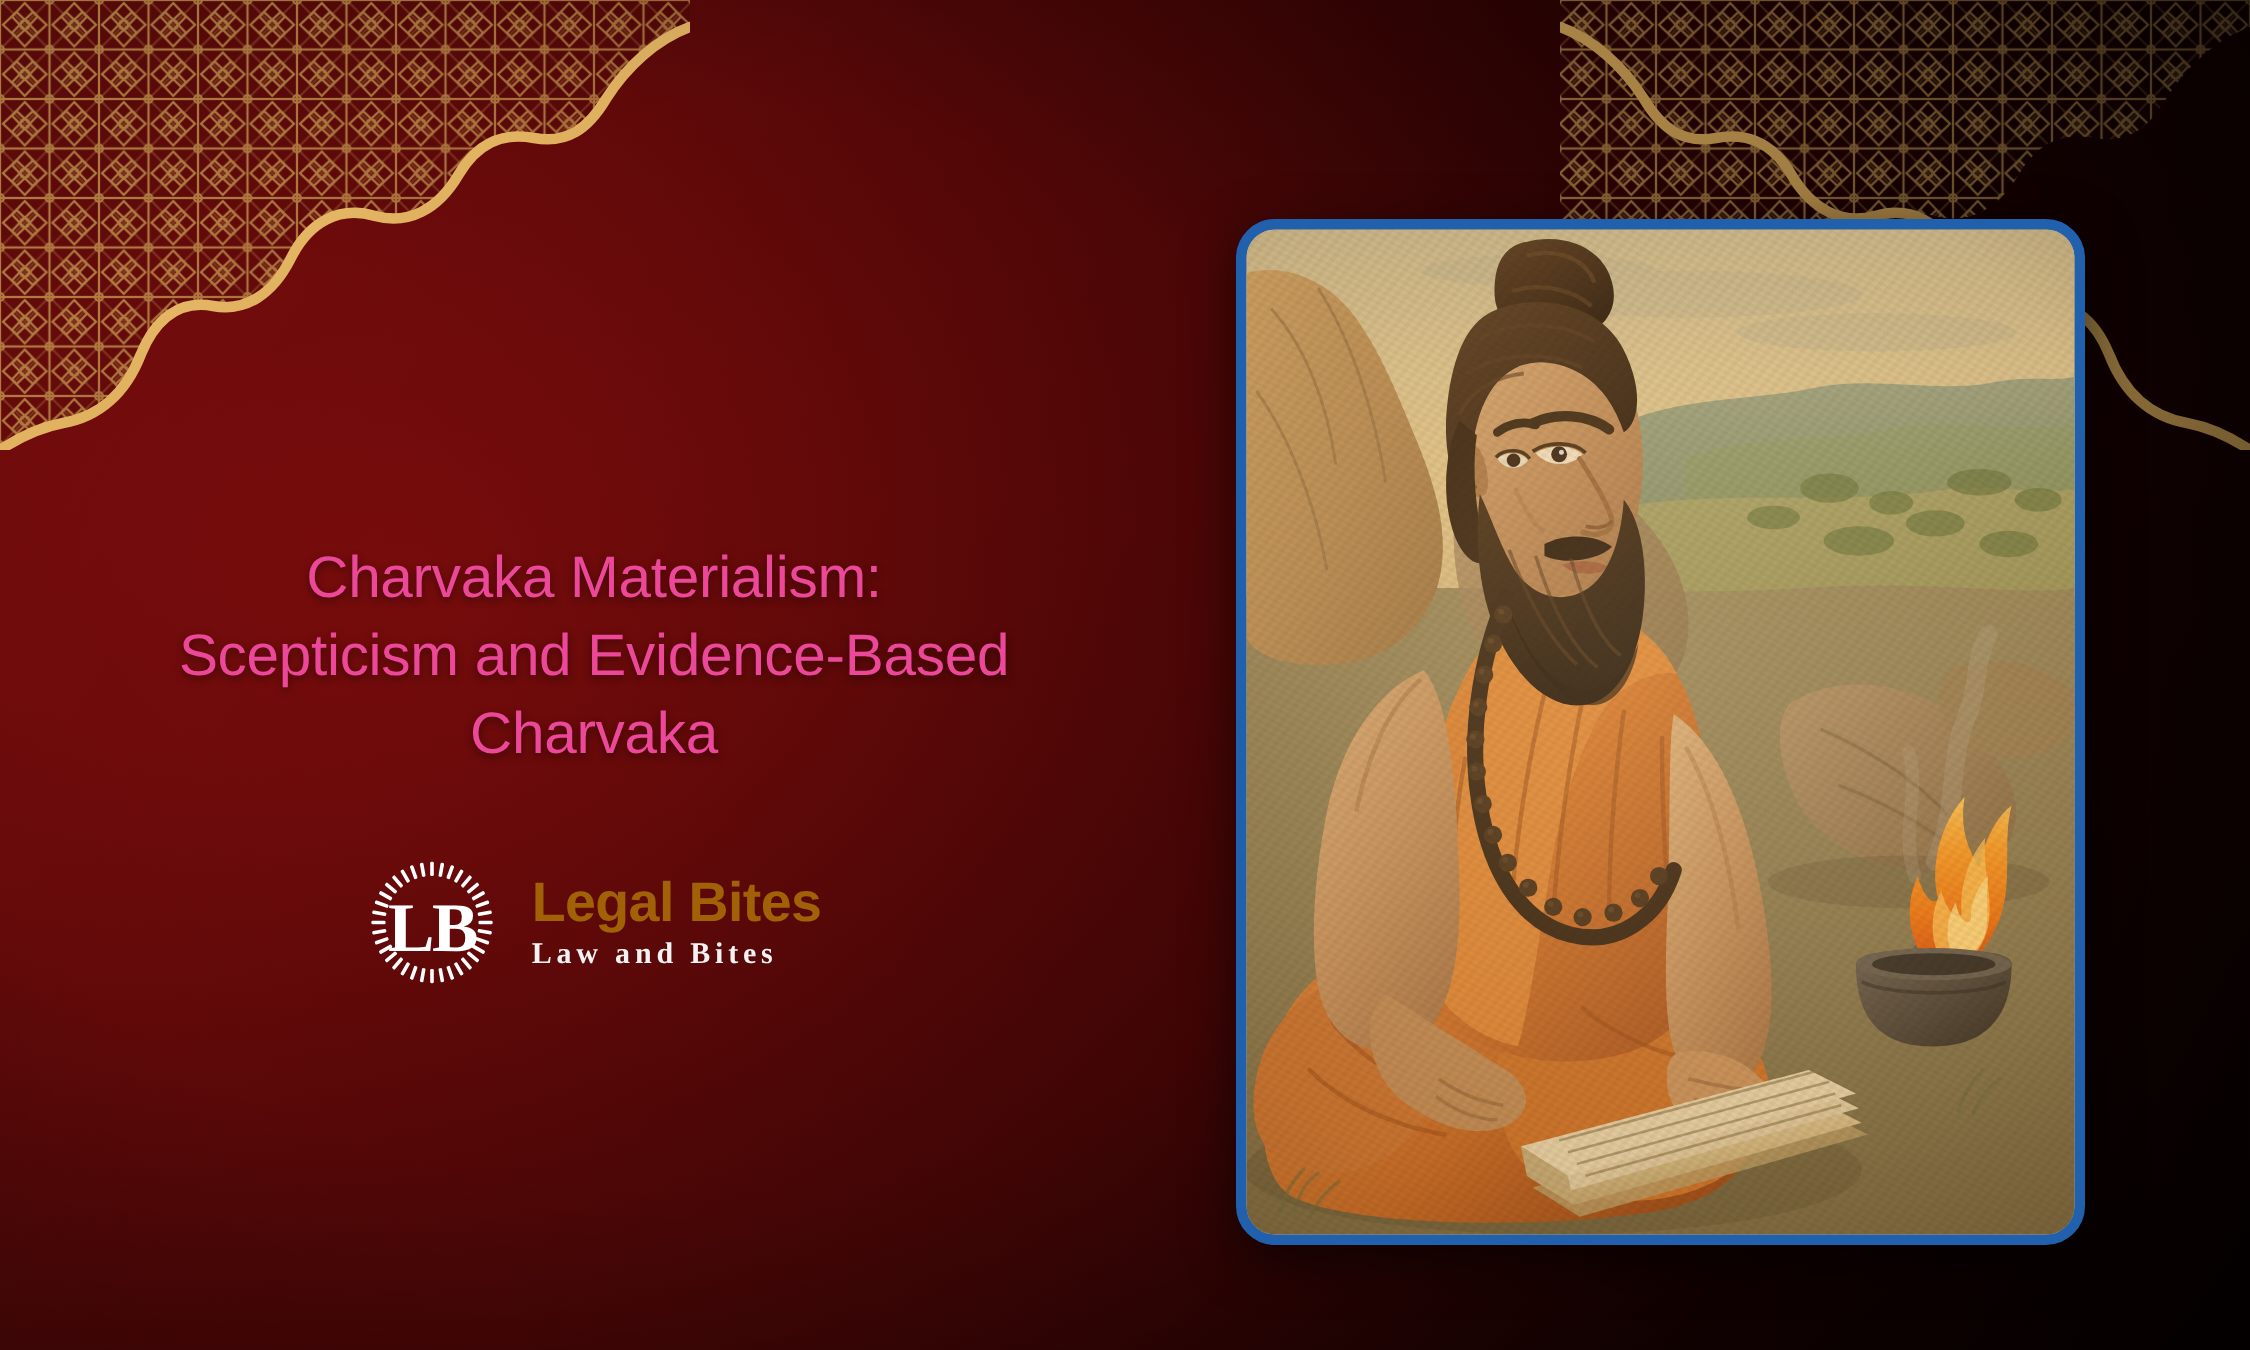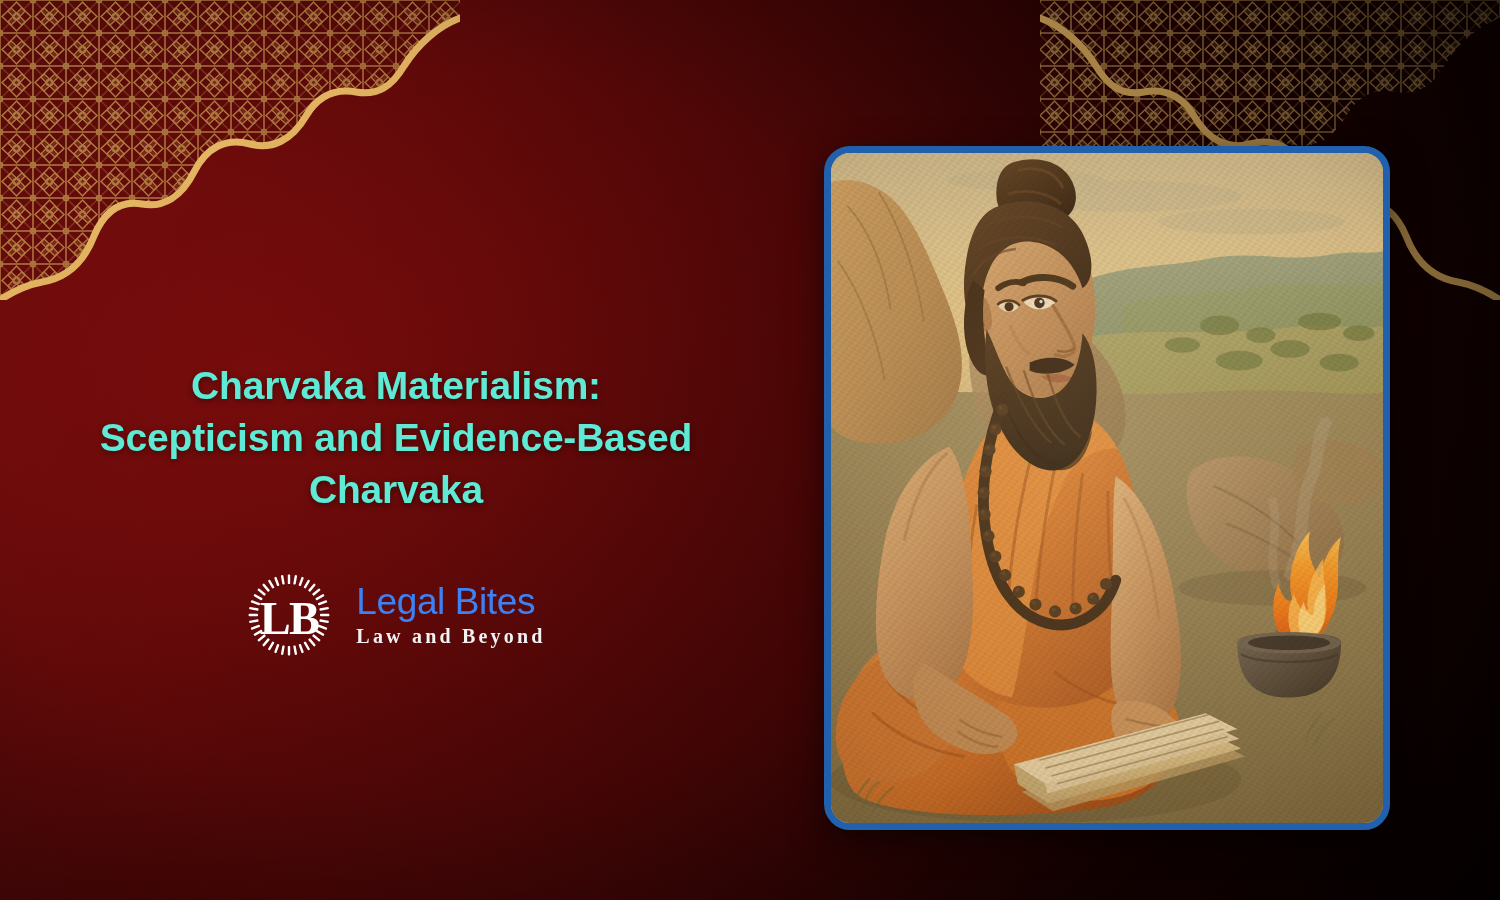--- a/index.html
+++ b/index.html
@@ -36,39 +36,39 @@
   .orn svg { display:block; width:100%; height:100%; }
 
   
   .text-col {
     position:absolute;
     left:46px; top:360px;
     width:700px;
     text-align:center;
   }
   .headline {
-    color:#5eead4;
+    color:#ec4899;
     font-size:39px;
-    font-weight:700;
+    font-weight:400;
     line-height:1.33;
     letter-spacing:-0.2px;
     text-shadow:0 2px 6px rgba(0,0,0,.45);
   }
 
   
   .logo-wrap {
     margin-top:56px;
     display:flex; align-items:center; justify-content:center;
     gap:24px;
   }
   .logo-mark { position:relative; width:86px; height:86px; flex:none; }
   .logo-mark svg { display:block; width:100%; height:100%; }
   .logo-words { text-align:left; }
   .logo-name {
-    color:#3b82f6; font-size:37px; font-weight:400;
+    color:#a16207; font-size:37px; font-weight:700;
     letter-spacing:-0.4px; line-height:1.02;
   }
   .logo-tag {
     color:#f2f2f2; font-family:"Liberation Serif", serif;
     font-size:20px; font-weight:700; letter-spacing:3.2px;
     margin-top:6px; line-height:1;
   }
 
   
   .art-frame {
@@ -269,21 +269,21 @@
               <rect x="48.6" y="3" width="2.8" height="11" rx="1" transform="rotate(330 50 50)"></rect>
               <rect x="48.6" y="3" width="2.8" height="11" rx="1" transform="rotate(340 50 50)"></rect>
               <rect x="48.6" y="3" width="2.8" height="11" rx="1" transform="rotate(350 50 50)"></rect>
             </g>
           </g>
           <text x="50" y="72" text-anchor="middle" font-family="Liberation Serif, serif" font-size="54" font-weight="700" fill="#ffffff" letter-spacing="-2">LB</text>
         </svg>
       </div>
       <div class="logo-words">
         <div class="logo-name">Legal Bites</div>
-        <div class="logo-tag">Law and Beyond</div>
+        <div class="logo-tag">Law and Bites</div>
       </div>
     </div>
   </div>
 
   <div class="art-frame">
     <div class="art">
       <svg viewBox="0 0 566 684" preserveAspectRatio="xMidYMid slice" aria-hidden="true">
         <defs>
           <linearGradient id="sky" x1="0" y1="0" x2="0" y2="1">
             <stop offset="0%" stop-color="#cdbd93"></stop>

